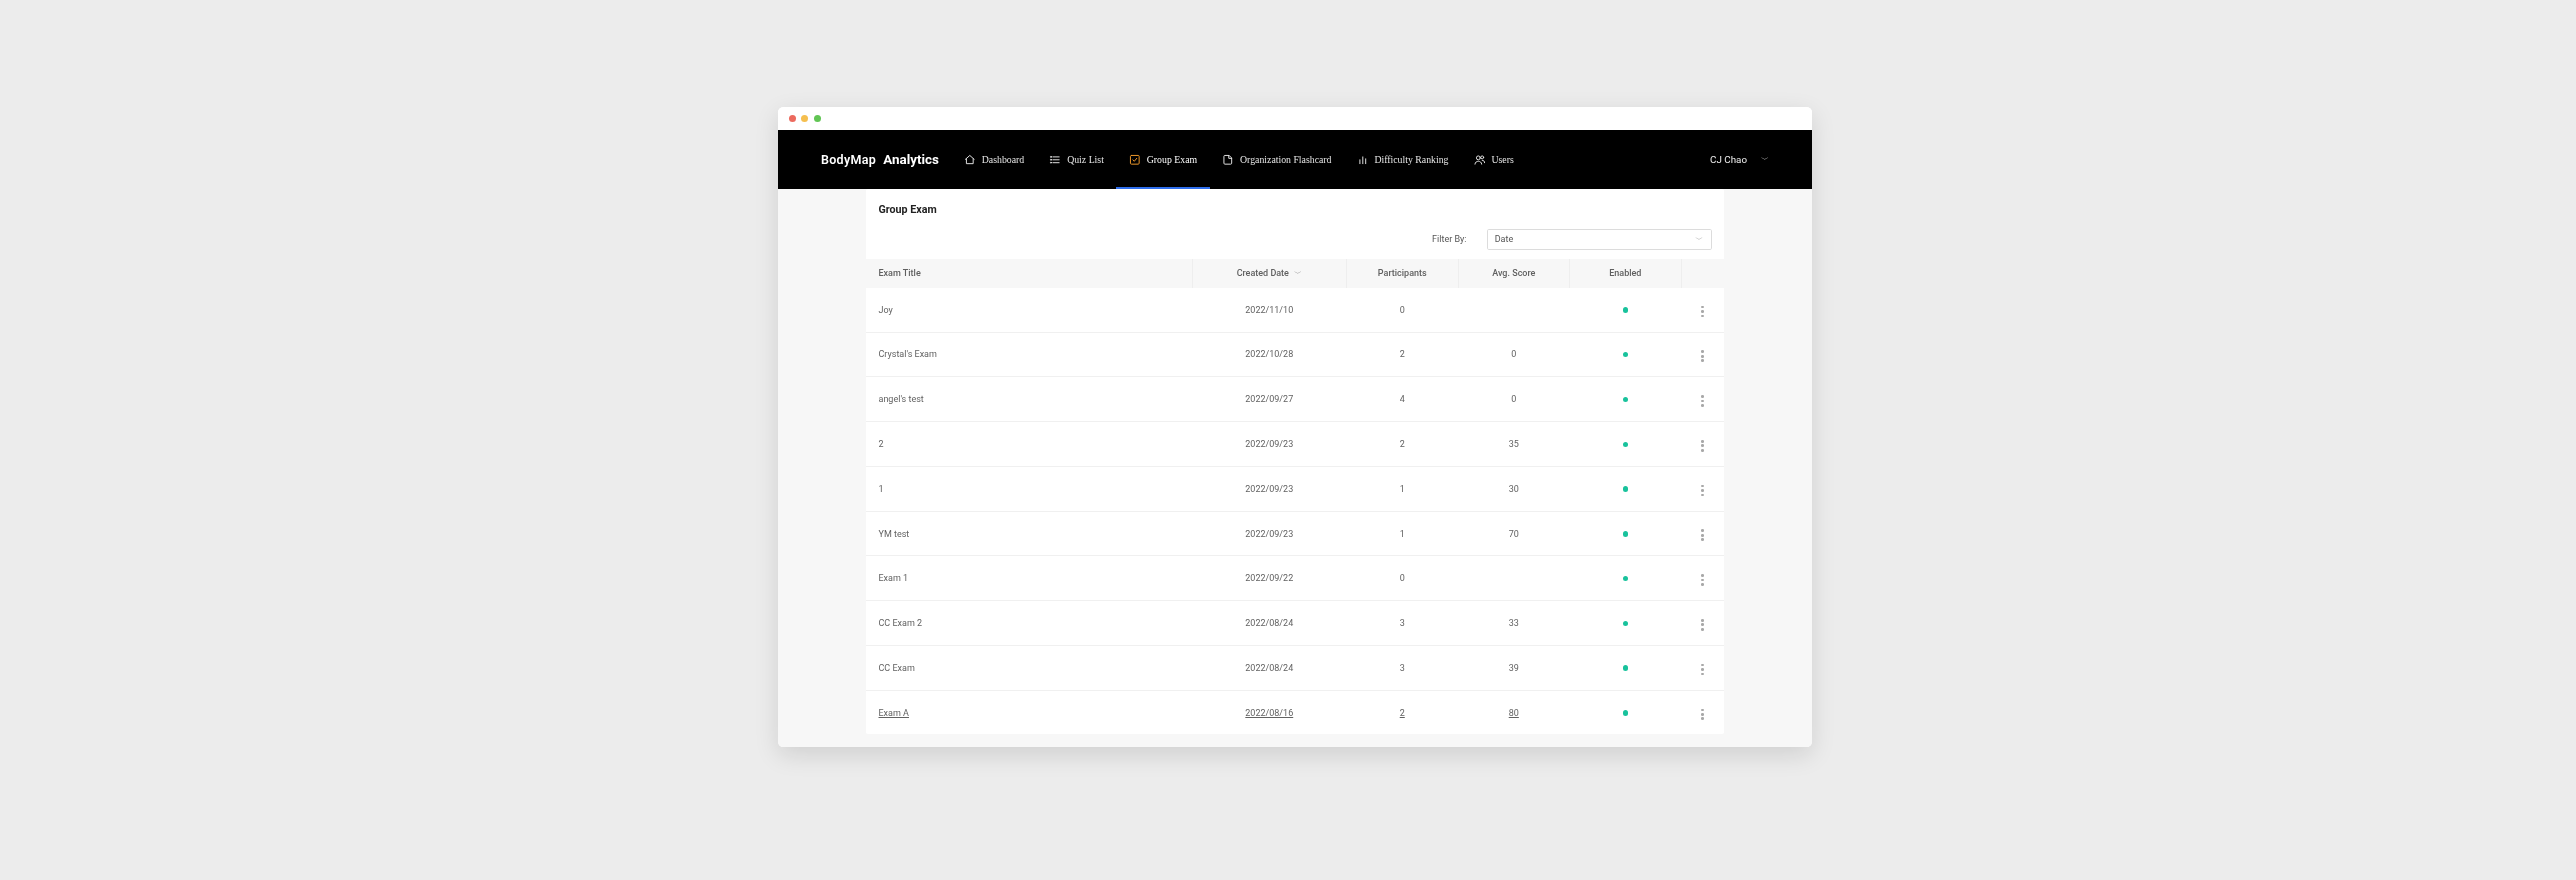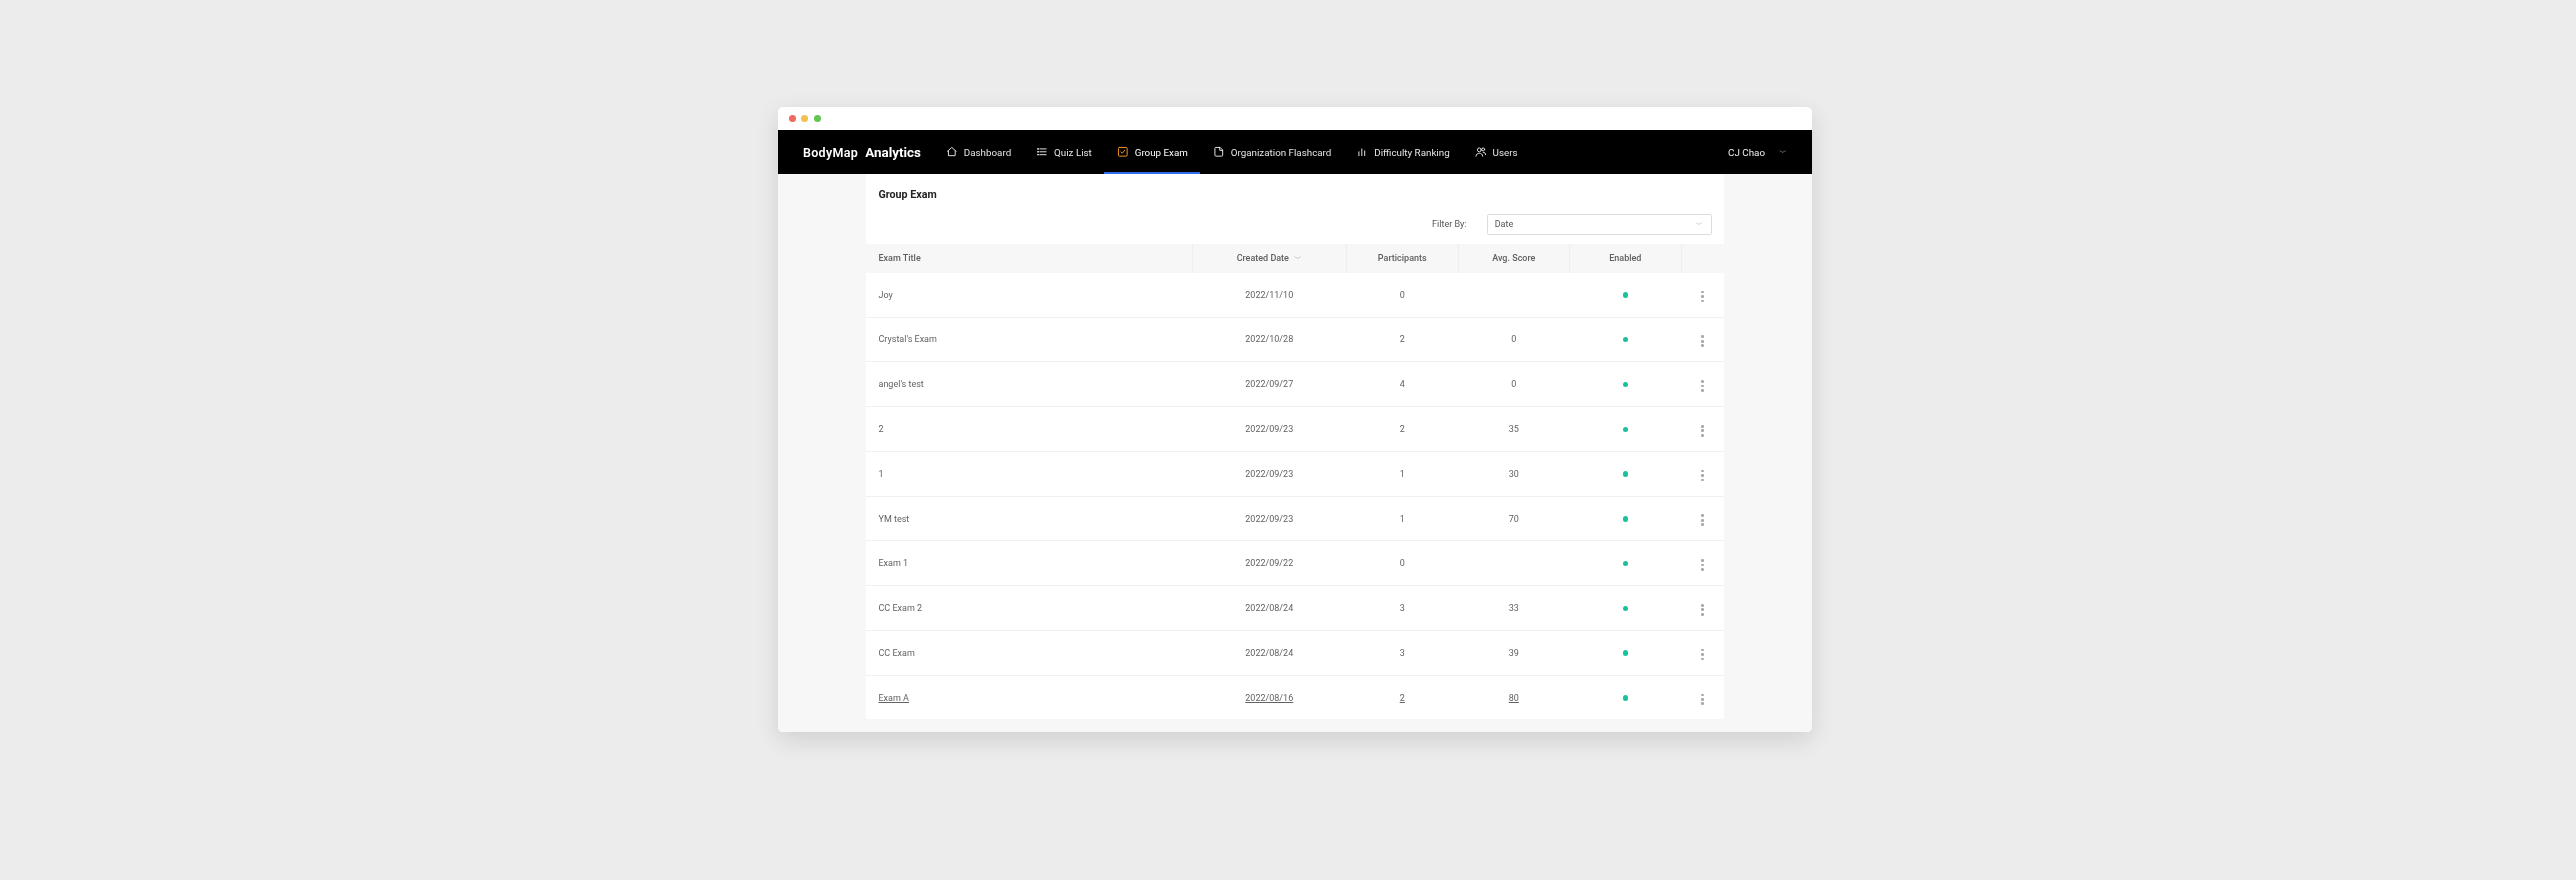--- a/index.html
+++ b/index.html
@@ -31,36 +31,36 @@
   }
   .dot { width: 7.2px; height: 7.2px; border-radius: 50%; }
   .dot.red    { background: #ec6a5e; }
   .dot.yellow { background: #f5bf4f; }
   .dot.green  { background: #61c554; }
 
   
   .navbar {
     background: #000;
     color: #fff;
-    height: 44px;
+    height: 59px;
     display: flex;
     align-items: center;
-    padding: 0 25px;
+    padding: 0 43px;
     font-size: 9.8px;
     position: relative;
   }
   .brand {
     display: flex;
     align-items: baseline;
     gap: 7.2px;
     margin-right: 12.5px;
   }
   .brand .bm { font-weight: 600; font-size: 12.5px; letter-spacing: 0.3px; }
   .brand .an { font-weight: 700; font-size: 13.4px; }
-  .nav-items { display: flex; align-items: stretch; height: 100%; }
+  .nav-items { display: flex; align-items: stretch; height: 100%; font-family: Liberation Serif, serif; }
   .nav-item {
     display: flex;
     align-items: center;
     gap: 6.3px;
     padding: 0 12.5px;
     color: #e6e6e6;
     cursor: pointer;
     position: relative;
     white-space: nowrap;
     height: 100%;

